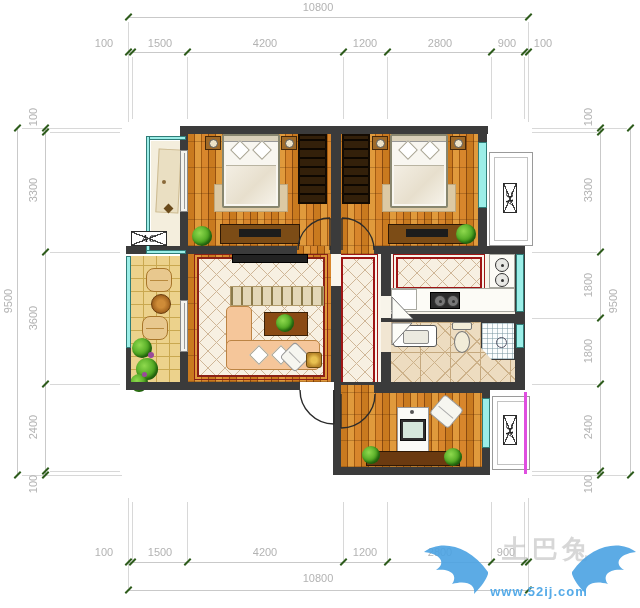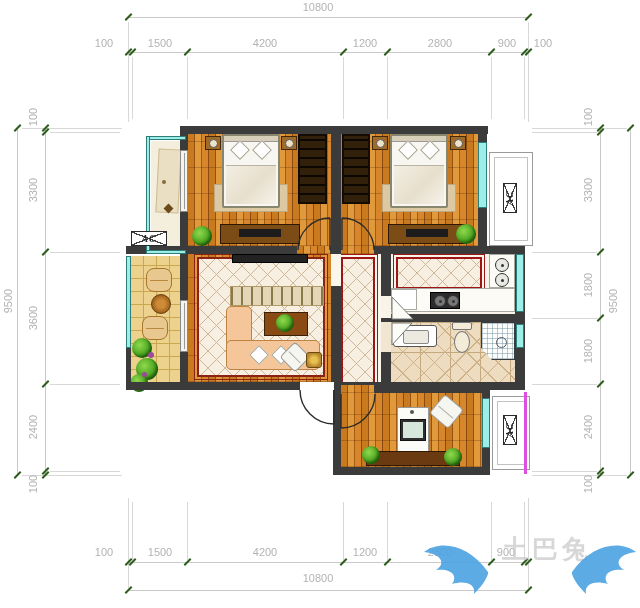--- a/index.html
+++ b/index.html
@@ -358,14 +358,15 @@
     </g>
     <path d="M392,297 L392,319 L413,319 Z" fill="#fcfcf7" stroke="#777" stroke-width="1"></path>
     <path d="M392,323 L392,345 L412,323 Z" fill="#fcfcf7" stroke="#777" stroke-width="1"></path>
   </svg>
 
   <div class="wm-gray" style="left:502px;top:532px">土巴兔</div>
   <svg id="wings" style="left:420px;top:520px" width="220" height="88" viewBox="0 0 220 88">
     <path d="M68,52 C48,24 20,20 4,32 C22,34 26,44 16,50 C32,48 38,56 32,64 C46,60 56,64 54,74 C62,66 66,60 68,54 Z" fill="#4aa2e2" opacity="0.9"></path>
     <path d="M152,52 C172,24 200,20 216,32 C198,34 194,44 204,50 C188,48 182,56 188,64 C174,60 164,64 166,74 C158,66 154,60 152,54 Z" fill="#4aa2e2" opacity="0.9"></path>
   </svg>
+  <div class="wm-url" style="left:444px;top:584px">www.52ij.com</div>
 
 </div>
 
 </body></html>

